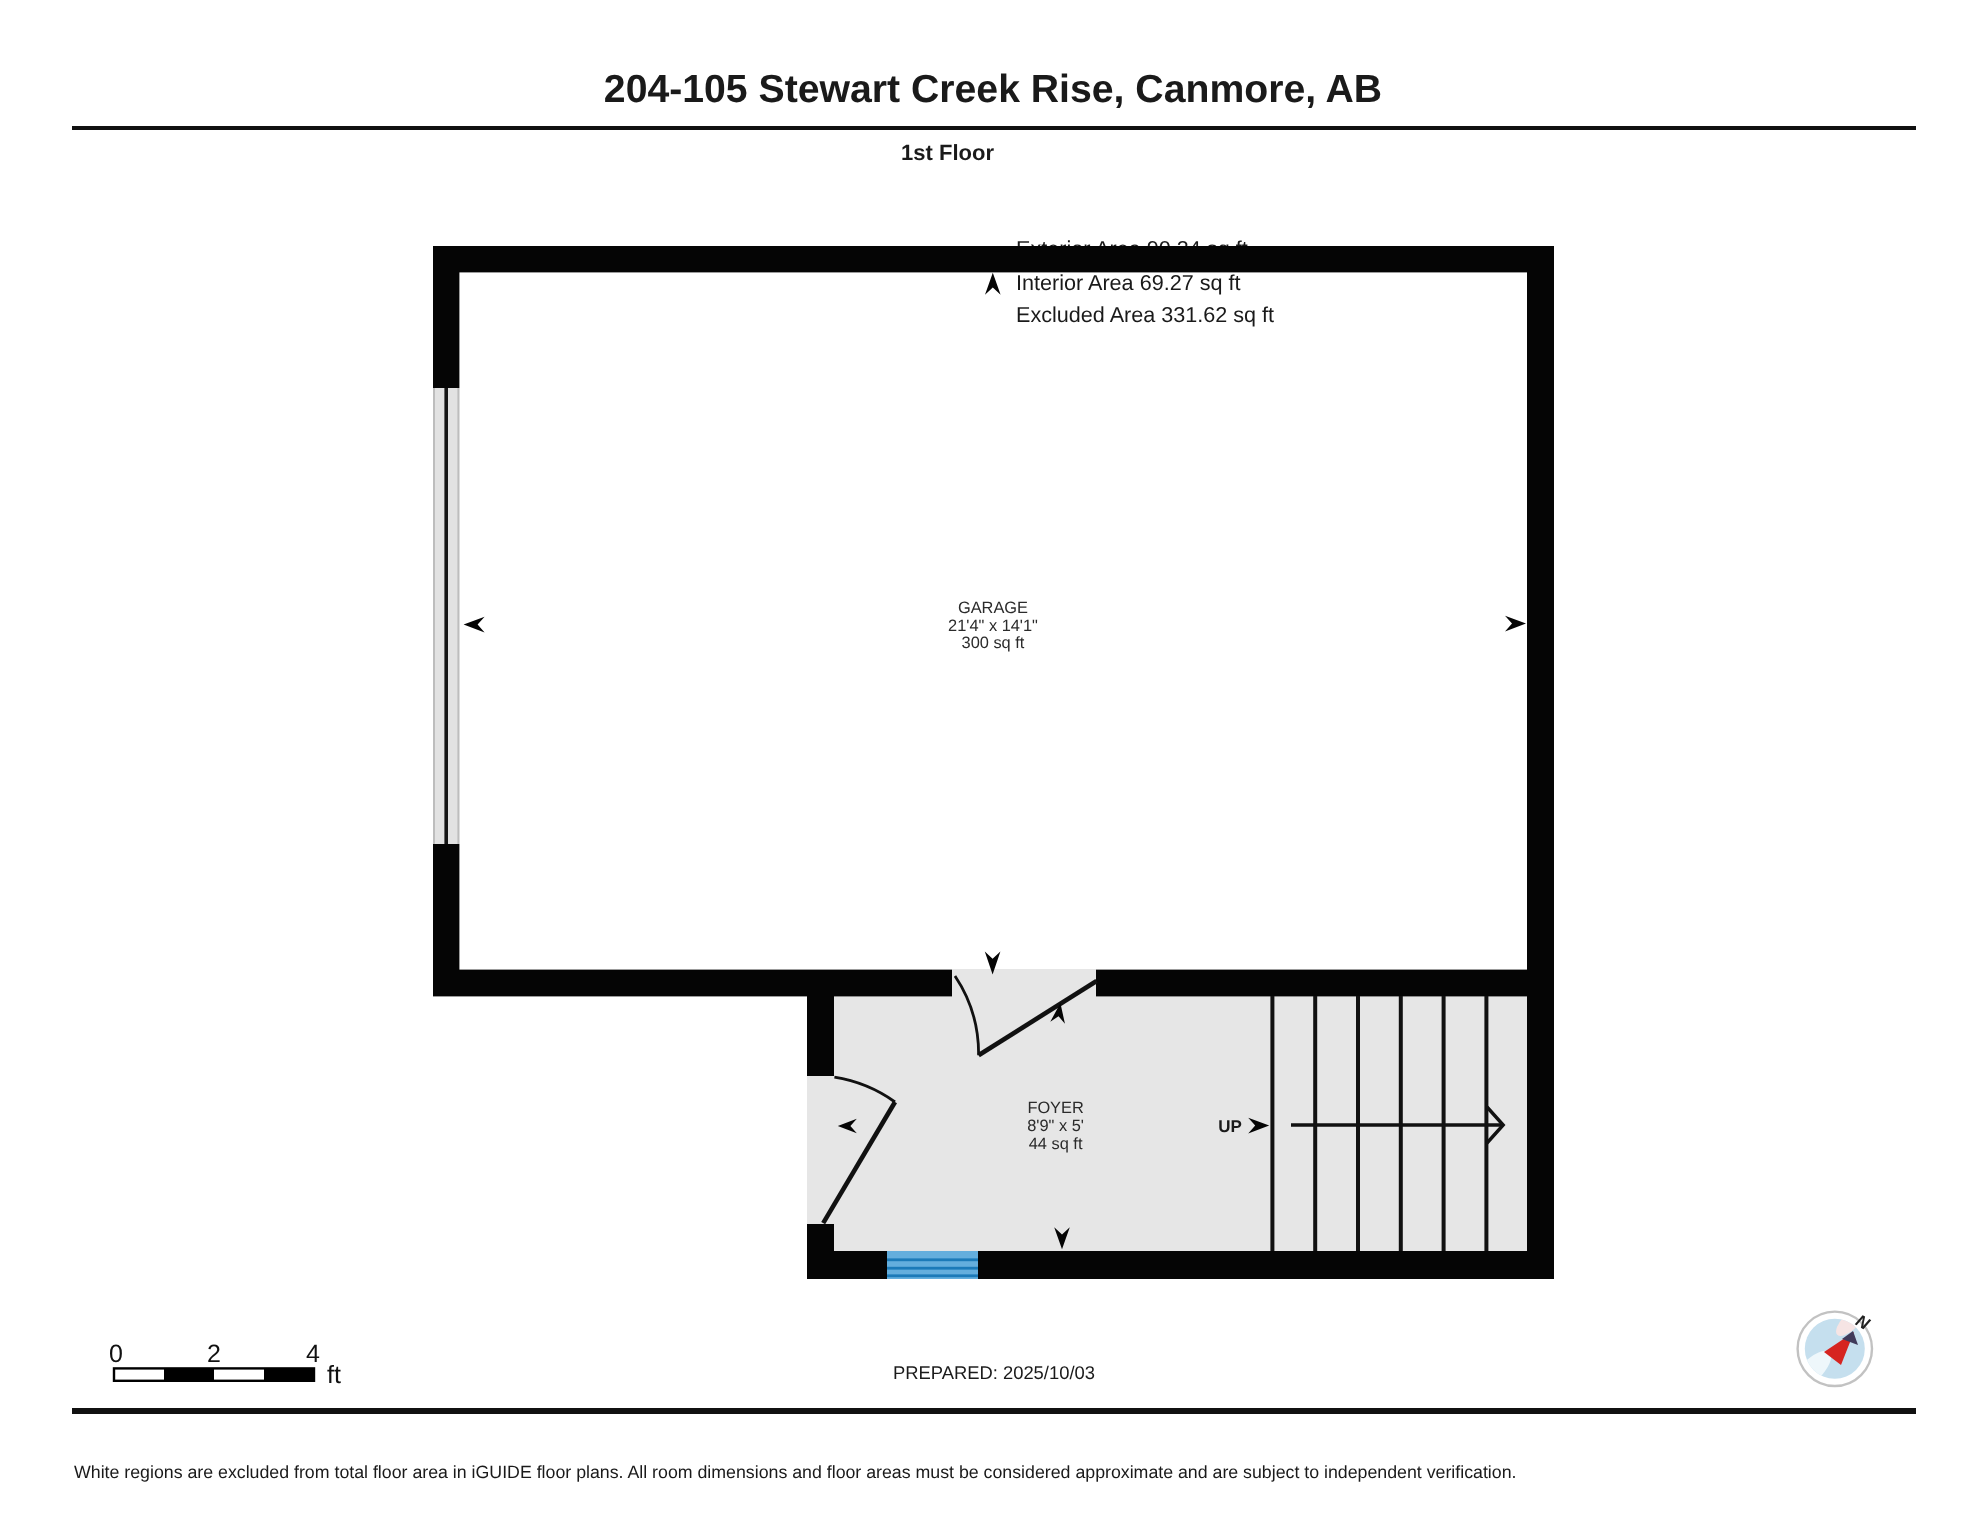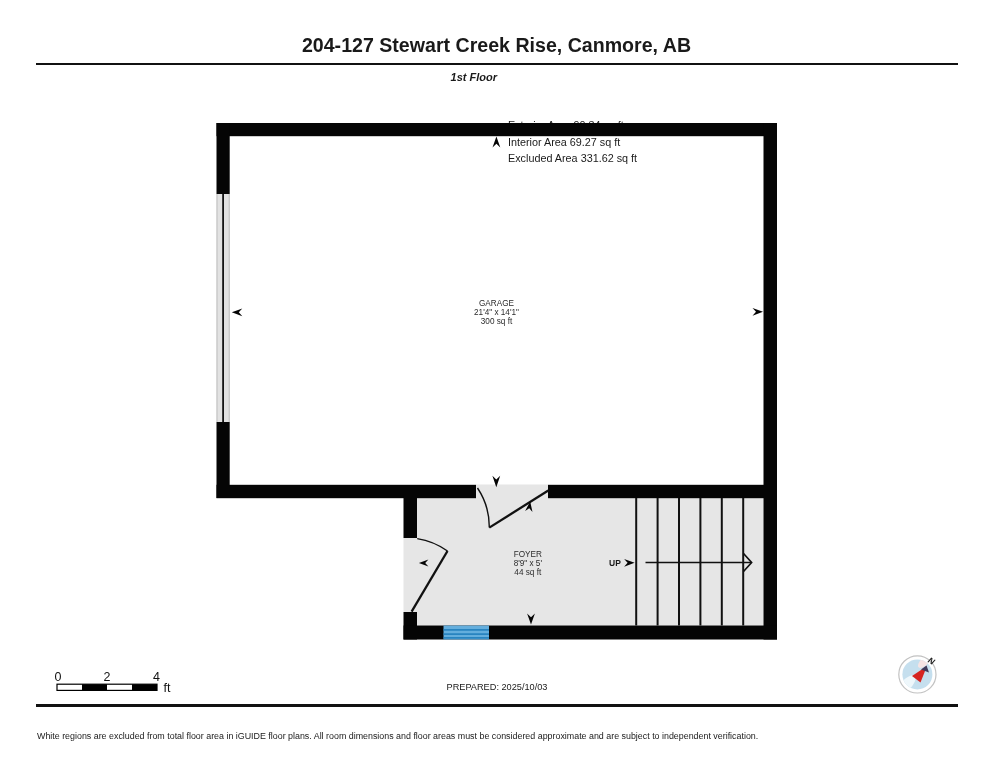--- a/index.html
+++ b/index.html
@@ -2,25 +2,25 @@
 <html><head>
 <meta charset="utf-8">
 <style>
   html,body{margin:0;padding:0;width:993px;height:768px;background:#fff;
     font-family:"Liberation Sans",sans-serif;}
   .abs{position:absolute;}
 </style>
 </head>
 <body>
 
-<div class="abs" style="left:0;top:33.5px;width:993px;text-align:center;font-size:19.6px;font-weight:bold;color:#1a1a1a;">204-127 Stewart Creek Rise, Canmore, AB</div>
+<div class="abs" style="left:0;top:33.5px;width:993px;text-align:center;font-size:19.6px;font-weight:bold;color:#1a1a1a;">204-105 Stewart Creek Rise, Canmore, AB</div>
 
 <div class="abs" style="left:36px;top:63px;width:922px;height:2.4px;background:#111;"></div>
 
-<div class="abs" style="left:0;top:70.5px;width:497px;text-align:right;font-size:11px;font-weight:bold;color:#1a1a1a;font-style:italic;">1st Floor</div>
+<div class="abs" style="left:0;top:70.5px;width:497px;text-align:right;font-size:11px;font-weight:bold;color:#1a1a1a;">1st Floor</div>
 
 <div class="abs" style="left:508px;top:69px;font-size:10.8px;color:#1a1a1a;line-height:16.6px;margin-top:48px;">Exterior Area 90.34 sq ft<br>Interior Area 69.27 sq ft<br>Excluded Area 331.62 sq ft</div>
 
 <svg class="abs" style="left:0;top:0;" width="993" height="768" viewBox="0 0 993 768" xmlns="http://www.w3.org/2000/svg">
 
   <g>
       <rect x="417" y="498" width="219" height="127.5" fill="#e6e6e6"></rect>
     </g>
 
   <g>

